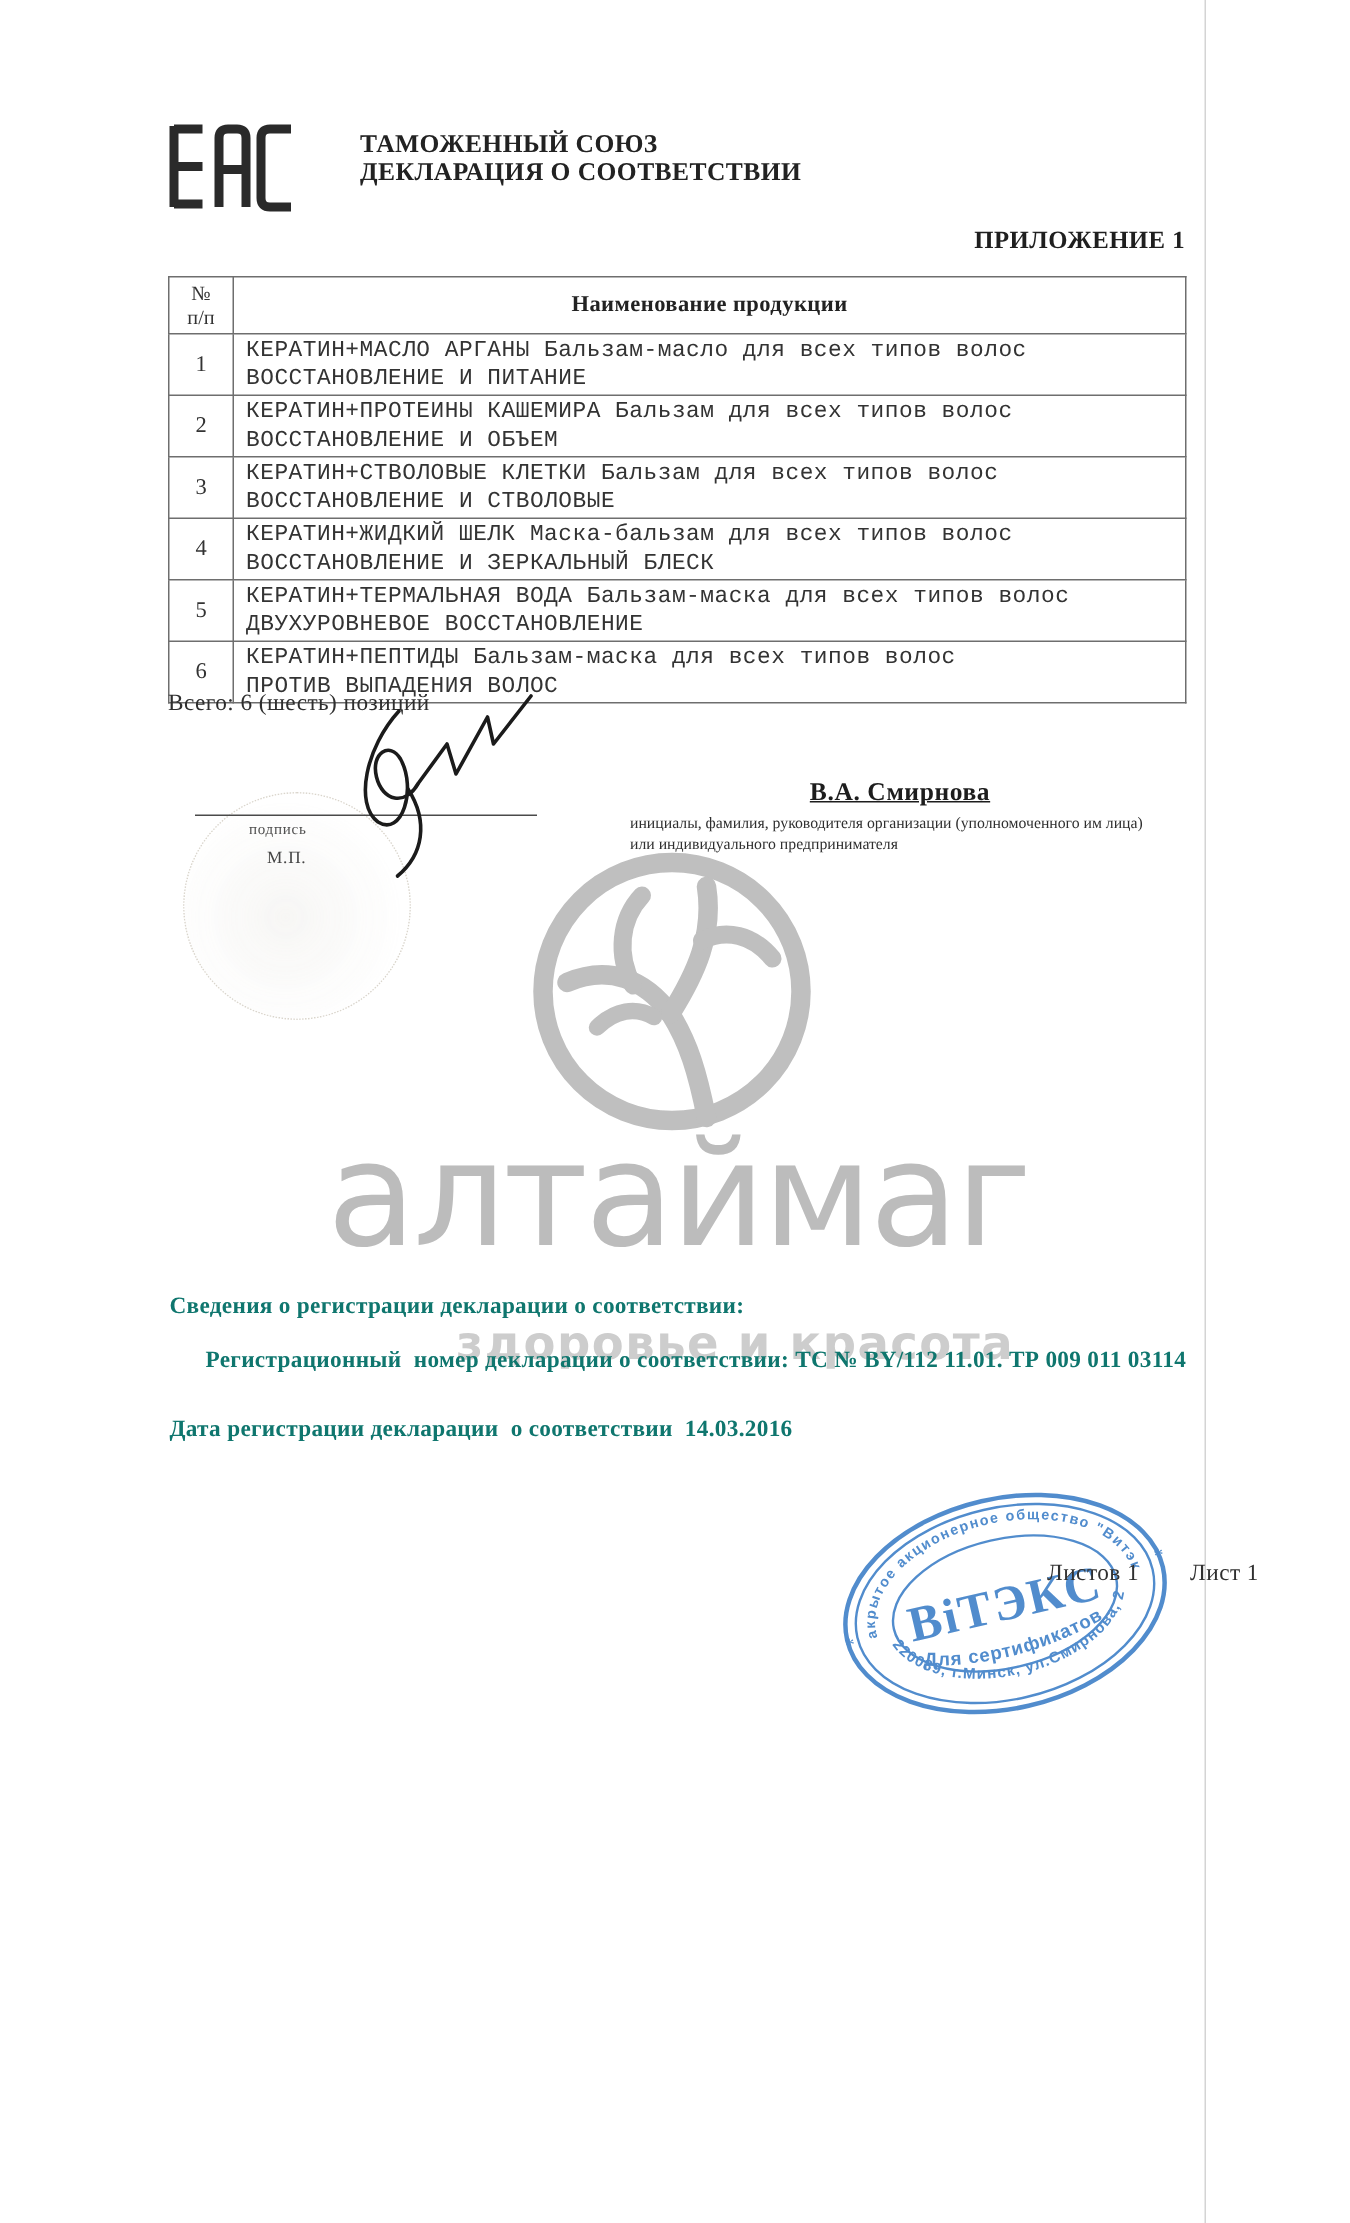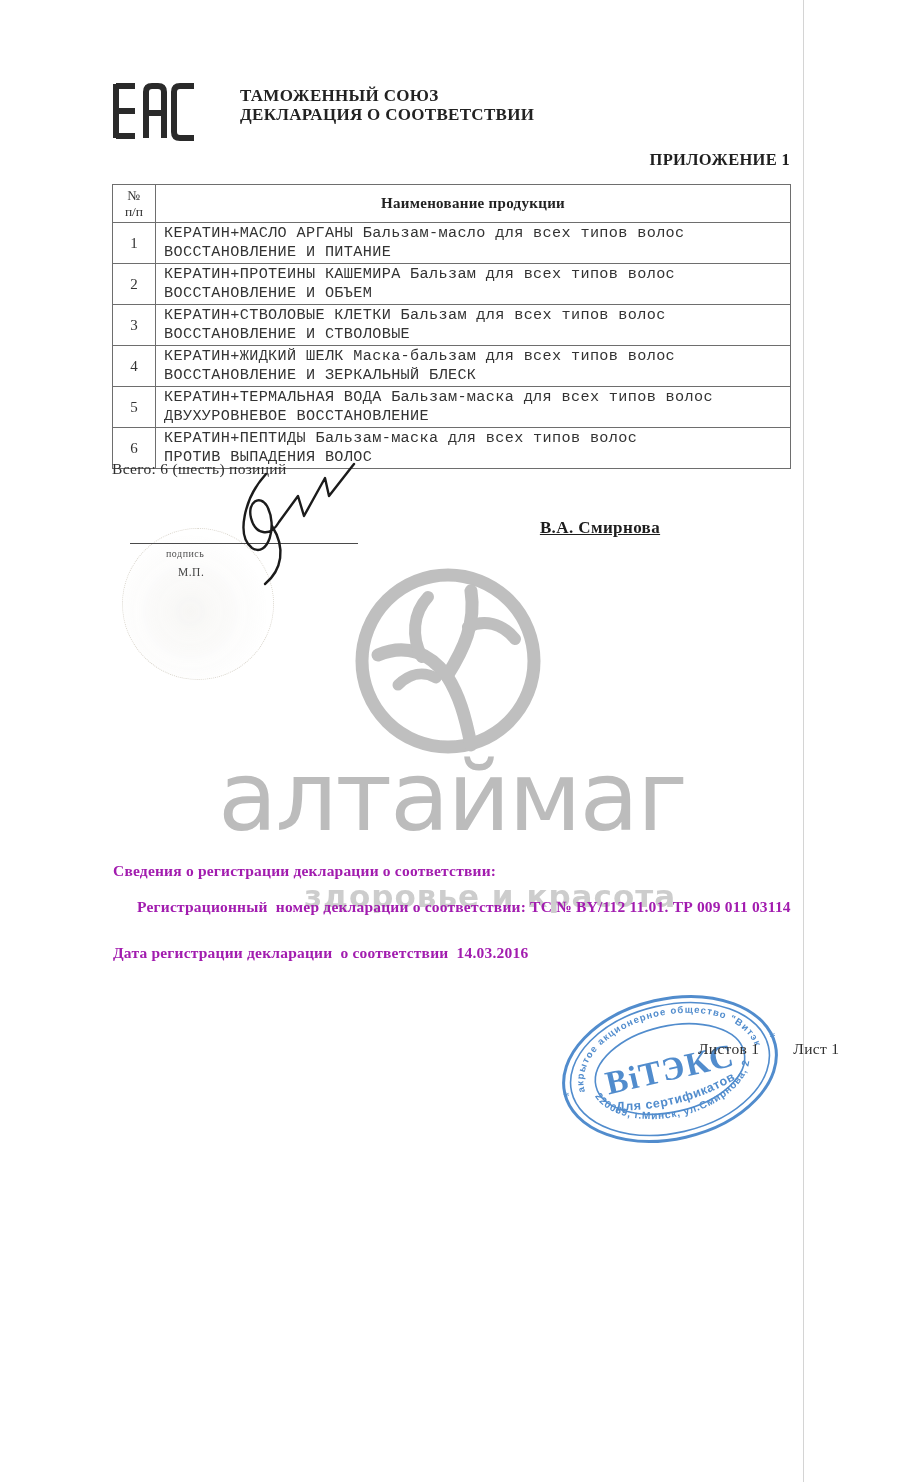--- a/index.html
+++ b/index.html
@@ -52,21 +52,21 @@
 
   
   .tree{left:352px;top:565px;opacity:.95;}
   .tree path,.tree circle{stroke:var(--watermark-gray);fill:none;}
   .brand{left:218px;top:748px;font-family:"DejaVu Sans", sans-serif;font-weight:normal;
     font-size:97px;line-height:1;color:var(--watermark-gray);letter-spacing:-2px;z-index:1;}
   .tagline{left:304px;top:878px;font-family:"DejaVu Sans", sans-serif;font-weight:bold;
     font-size:31px;color:var(--tagline-gray);letter-spacing:1px;z-index:1;}
 
   
-  .reg{z-index:2;font-weight:bold;font-size:15.5px;color:#a21caf;letter-spacing:.2px;white-space:pre-wrap;}
+  .reg{z-index:2;font-weight:bold;font-size:15.5px;color:#0f766e;letter-spacing:.2px;white-space:pre-wrap;}
   .reg-heading{left:113px;top:862px;}
   .reg-number{left:113px;top:898px;width:710px;margin-left:24px;}
   .reg-date{left:113px;top:944px;}
 
   
   .stamp{left:543px;top:982px;z-index:3;opacity:.92;}
   .stamp .ring{stroke:var(--stamp-blue);fill:none;}
   .stamp text{fill:var(--stamp-blue);}
   .stamp .arc-text{font-family:"Liberation Sans", sans-serif;font-size:9.6px;font-weight:bold;letter-spacing:1.1px;}
   .stamp .arc-text-b{font-family:"Liberation Sans", sans-serif;font-size:10.2px;font-weight:bold;letter-spacing:.8px;}
@@ -154,20 +154,24 @@
   <div class="abs seal-ghost"></div>
   <div class="abs sig-line"></div>
   <div class="abs sig-label">подпись</div>
   <div class="abs mp-label">М.П.</div>
   <svg class="abs sig-svg" width="170" height="135" viewBox="0 0 170 135">
     <path d="M56 14 C 34 38, 26 76, 42 88 C 58 98, 68 66, 57 46 C 50 34, 37 42, 41 58 C 45 74, 60 78, 69 62 L 88 36 L 94 56 L 115 18 L 119 36 L 144 4"></path>
     <path d="M62 66 C 76 88, 72 110, 55 124"></path>
   </svg>
   <div class="abs head-name">
     <div class="nm">В.А. Смирнова</div>
+    <div class="cap">
+      <div>инициалы, фамилия, руководителя организации (уполномоченного им лица)</div>
+      <div>или индивидуального предпринимателя</div>
+    </div>
   </div>
 
   <svg class="abs tree" width="192" height="192" viewBox="0 0 192 192">
     <circle cx="96" cy="96" r="86" stroke-width="13"></circle>
     <path d="M119 180 C 113 150, 107 130, 95 111" stroke-width="13" stroke-linecap="round"></path>
     <path d="M95 111 C 78 88, 54 78, 26 90" stroke-width="13" stroke-linecap="round"></path>
     <path d="M95 111 C 112 84, 124 58, 119 26" stroke-width="13" stroke-linecap="round"></path>
     <path d="M116 62 C 132 54, 150 58, 163 74" stroke-width="12" stroke-linecap="round"></path>
     <path d="M70 92 C 59 72, 61 48, 76 32" stroke-width="12" stroke-linecap="round"></path>
     <path d="M46 120 C 58 108, 72 106, 84 113" stroke-width="11" stroke-linecap="round"></path>

